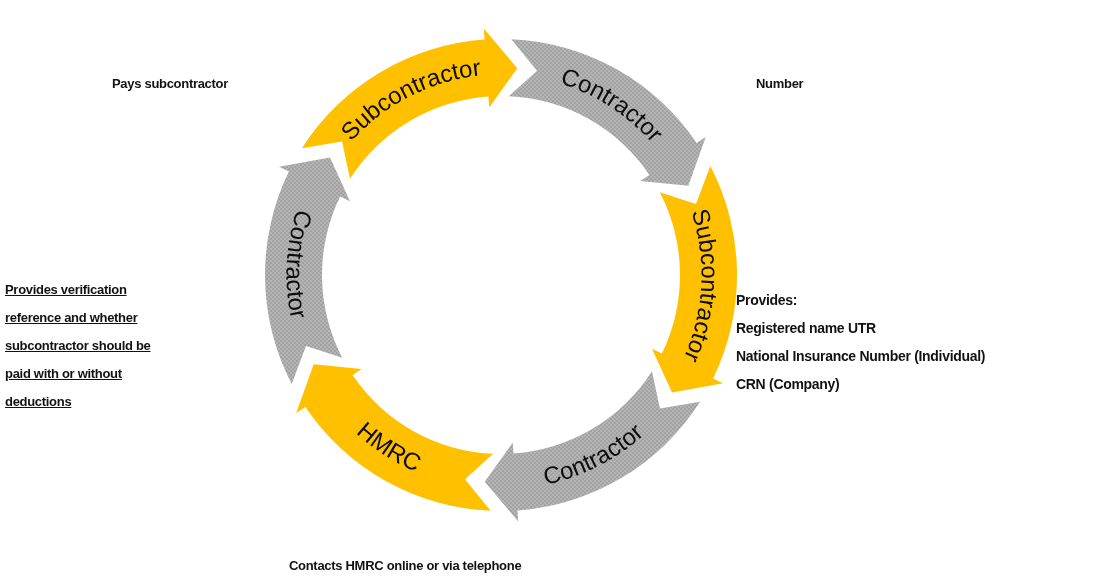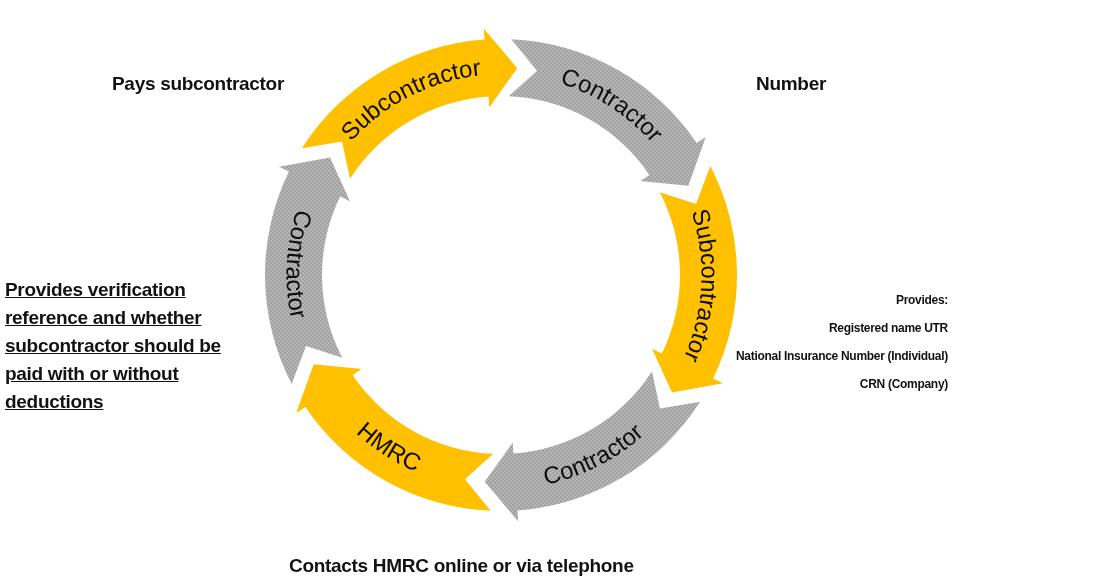--- a/index.html
+++ b/index.html
@@ -4,26 +4,26 @@
 <style>
   html,body{margin:0;padding:0;}
   body{
     width:1119px;height:576px;position:relative;overflow:hidden;
     background:#ffffff;font-family:"Liberation Sans",sans-serif;
   }
   #diagram-svg{position:absolute;left:0;top:0;}
   svg text{font-family:"Liberation Sans",sans-serif;}
   .ann{
     position:absolute;font-weight:700;color:#121212;
-    font-size:19px;line-height:28px;letter-spacing:-0.3px;
+    font-size:13px;line-height:28px;letter-spacing:-0.3px;
     white-space:pre-line;
   }
   #ann-pays{left:112px;top:70px;}
   #ann-engages{left:756px;top:70px;}
-  #ann-provides{left:736px;top:286px;font-size:12px;text-align:right;}
+  #ann-provides{left:736px;top:286px;font-size:14px;}
   #ann-verification{left:5px;top:276px;text-decoration:underline;}
   #ann-contacts{left:289px;top:552px;}
 </style>
 </head>
 <body>
 
 <svg id="diagram-svg" width="1119" height="576" viewBox="0 0 1119 576">
   <defs>
     <pattern id="grayDots" width="4" height="4" patternUnits="userSpaceOnUse">
       <rect id="grayDots-base" width="4" height="4" fill="#b5b5b5"></rect>

